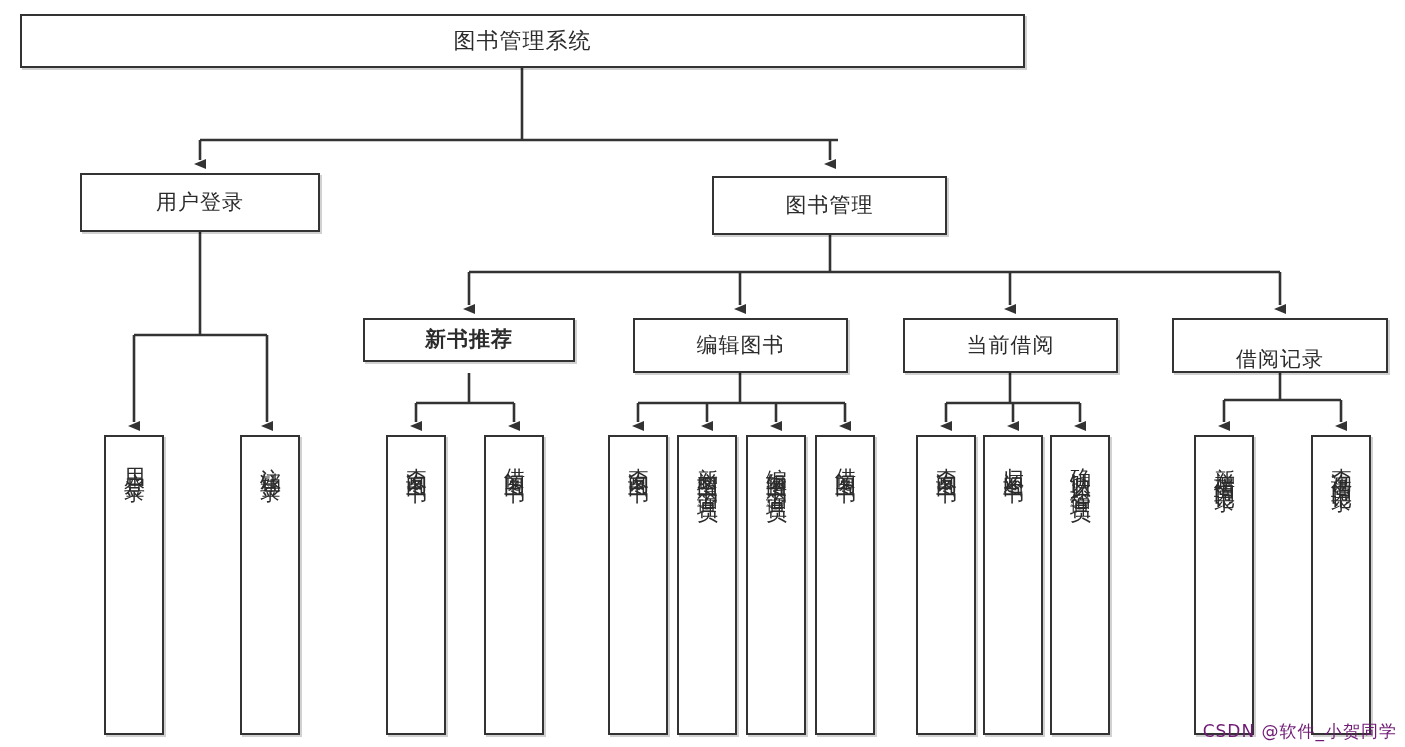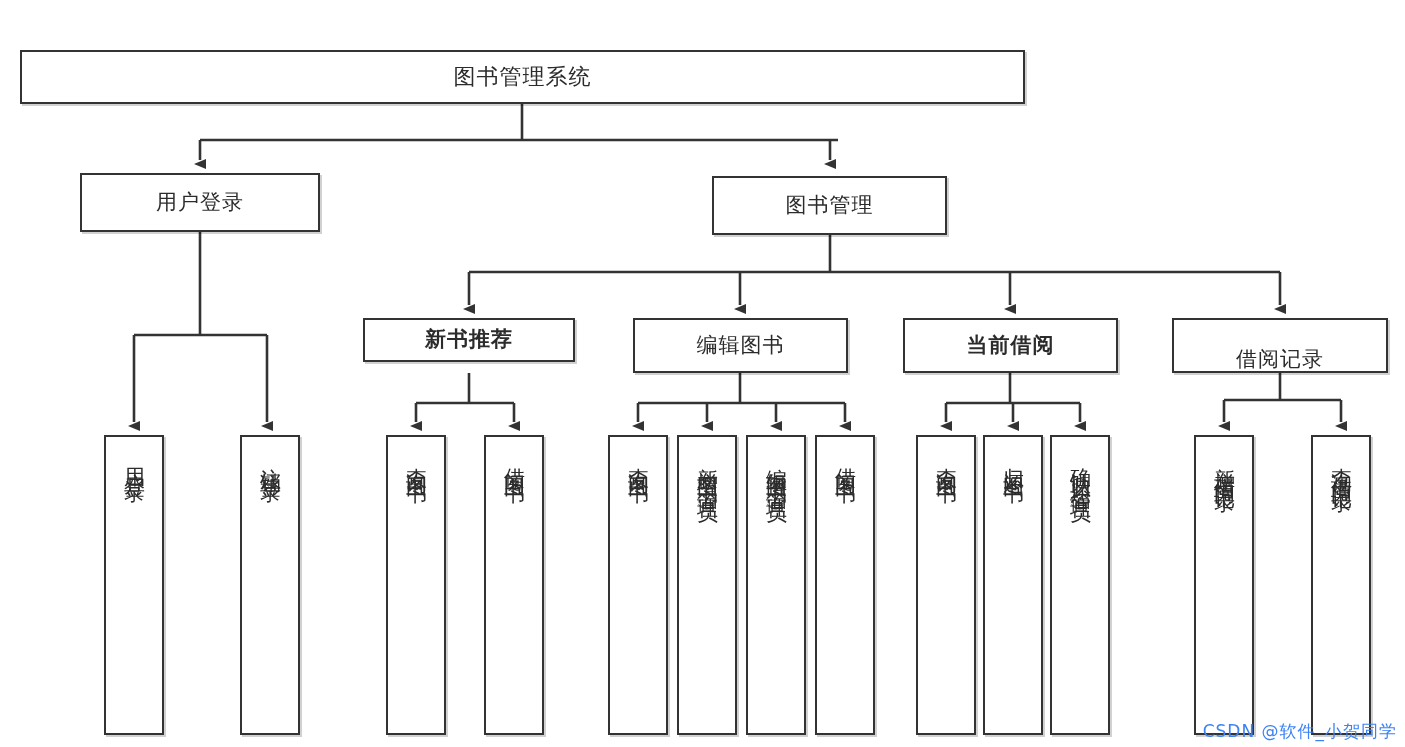--- a/index.html
+++ b/index.html
@@ -47,21 +47,21 @@
     line-height:1;
     white-space:nowrap;
     -webkit-text-orientation:upright;
   }
 
   #watermark{
     position:absolute;
     right:8px;
     bottom:4px;
     font-size:17px;
-    color:#3b82f6;
+    color:#701a75;
     letter-spacing:1px;
     white-space:nowrap;
     pointer-events:none;
   }
 </style>
 </head>
 <body>
 
 <div id="canvas">
 
@@ -108,38 +108,38 @@
       <path d="M1013,403 L1013,422" marker-end="url(#arrow)"></path>
       <path d="M1080,403 L1080,422" marker-end="url(#arrow)"></path>
 
       <path d="M1280,373 L1280,400"></path>
       <path d="M1224,400 L1341,400"></path>
       <path d="M1224,400 L1224,422" marker-end="url(#arrow)"></path>
       <path d="M1341,400 L1341,422" marker-end="url(#arrow)"></path>
     </g>
   </svg>
 
-  <div class="node root" style="left:20px;top:14px;width:1005px;height:54px;margin-top:36px;">
+  <div class="node root" style="left:20px;top:14px;width:1005px;height:54px;">
     <span class="label">图书管理系统</span>
   </div>
 
   <div class="node lvl1" style="left:80px;top:173px;width:240px;height:59px;">
     <span class="label">用户登录</span>
   </div>
   <div class="node lvl1" style="left:712px;top:176px;width:235px;height:59px;">
     <span class="label">图书管理</span>
   </div>
 
   <div class="node lvl2" style="left:363px;top:318px;width:212px;height:44px;font-weight:bold;">
     <span class="label">新书推荐</span>
   </div>
   <div class="node lvl2" style="left:633px;top:318px;width:215px;height:55px;">
     <span class="label">编辑图书</span>
   </div>
-  <div class="node lvl2" style="left:903px;top:318px;width:215px;height:55px;font-weight:bold;">
+  <div class="node lvl2" style="left:903px;top:318px;width:215px;height:55px;">
     <span class="label">当前借阅</span>
   </div>
   <div class="node lvl2" style="left:1172px;top:318px;width:216px;height:55px;align-items:flex-end;">
     <span class="label">借阅记录</span>
   </div>
 
   <div class="node leaf" style="left:104px;top:435px;width:60px;height:300px;">
     <span class="label">用户登录</span>
   </div>
   <div class="node leaf" style="left:240px;top:435px;width:60px;height:300px;">

